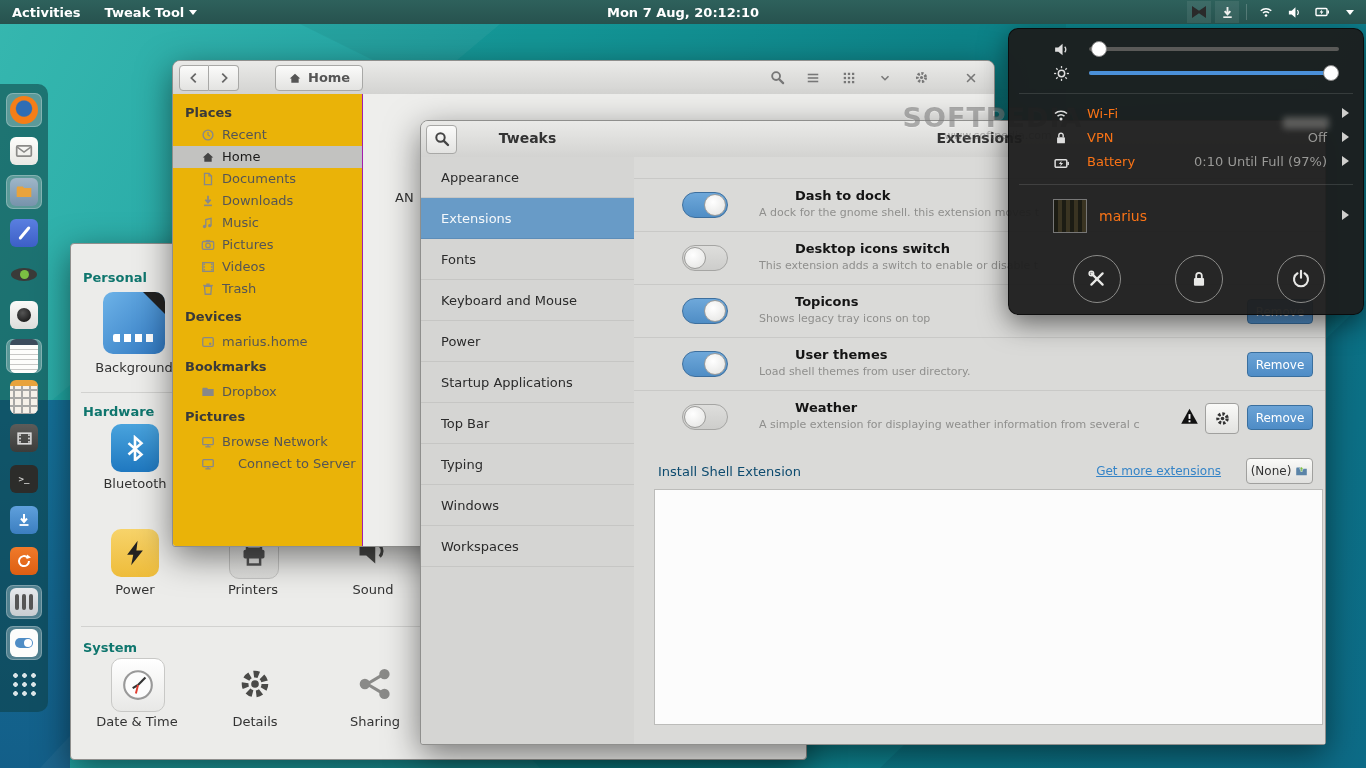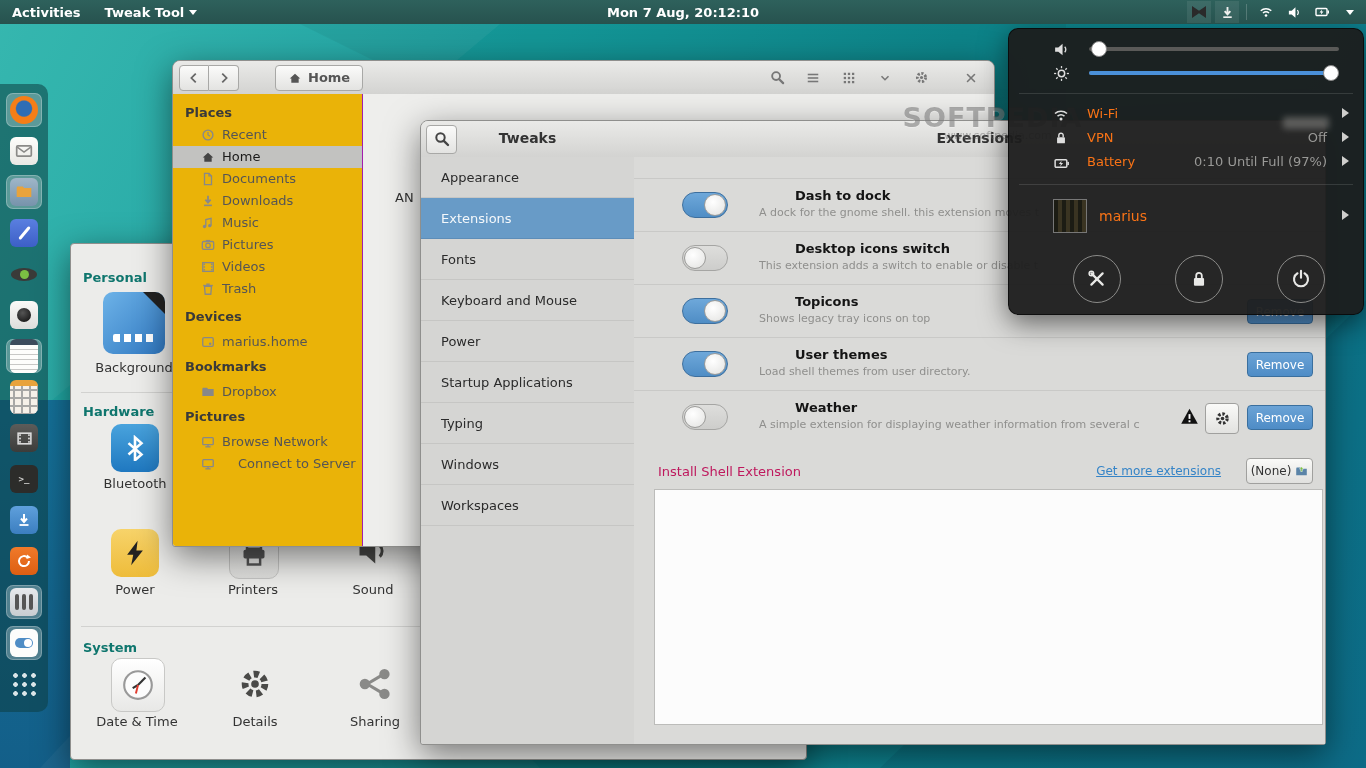--- a/index.html
+++ b/index.html
@@ -56,21 +56,21 @@
   .xdesc.full{right:110px;}
   .tgl{position:absolute;left:48px;top:13px;width:46px;height:26px;border-radius:14px;box-sizing:border-box;}
   .tgl .knob{position:absolute;top:1px;width:22px;height:22px;border-radius:50%;background:radial-gradient(circle at 40% 35%,#ffffff,#e2e2e0);border:1px solid #9c9c9a;box-sizing:border-box;}
   .tgl.on{background:linear-gradient(#6ea8da,#4f8dc5);border:1px solid #3d6f9e;}
   .tgl.on .knob{right:1px;}
   .tgl.off{background:linear-gradient(#dededc,#cdcdcb);border:1px solid #a5a5a3;}
   .tgl.off .knob{left:1px;}
   .rmbtn{position:absolute;right:12px;top:14px;width:66px;height:25px;border-radius:4px;background:linear-gradient(#6ba3d6,#4e8cc6);border:1px solid #3a6f9e;color:#fff;font-size:12px;display:flex;align-items:center;justify-content:center;box-sizing:border-box;}
   .gearbtn{position:absolute;right:86px;top:12px;width:32px;height:29px;border:1px solid #a0a09e;border-radius:4px;background:linear-gradient(#fafaf8,#e2e2e0);display:flex;align-items:center;justify-content:center;color:#333;}
   .warn{position:absolute;right:126px;top:16px;color:#111;}
-  .inst-label{position:absolute;left:24px;top:307px;font-size:13px;color:#be185d;}
+  .inst-label{position:absolute;left:24px;top:307px;font-size:13px;color:#0c4a6e;}
   .inst-link{position:absolute;right:104px;top:307px;font-size:12px;color:#3584c7;text-decoration:underline;}
   .filebtn{position:absolute;right:12px;top:301px;width:67px;height:26px;border:1px solid #a0a09e;border-radius:4px;background:linear-gradient(#fafaf8,#e0e0de);font-size:12px;color:#333;display:flex;align-items:center;justify-content:center;gap:4px;box-sizing:border-box;}
   .instbox{position:absolute;left:20px;right:2px;top:332px;height:236px;background:#fcfcfc;border:1px solid #bcbcba;box-sizing:border-box;}
   
   #sysmenu{left:1008px;top:28px;width:354px;height:285px;background:rgba(28,28,28,.95);border:1px solid rgba(0,0,0,.6);border-radius:10px;z-index:50;color:#e6e6e4;font-size:13px;box-shadow:0 8px 28px rgba(0,0,0,.55);}
   .sm-ico{position:absolute;left:42px;width:20px;display:flex;justify-content:center;color:#dedede;}
   .sm-label{position:absolute;left:78px;color:#f97316;}
   .sm-val{position:absolute;right:36px;color:#999997;}
   .sm-arrow{position:absolute;right:14px;width:0;height:0;border-top:5px solid transparent;border-bottom:5px solid transparent;border-left:7px solid #cfcfcd;}
   .track{position:absolute;left:80px;right:24px;height:4px;border-radius:2px;background:#5a5a58;}
@@ -497,20 +497,21 @@
       <div class="t-title">Tweaks</div>
       <div class="t-panel">Extensions</div>
     </div>
     <div id="tside">
       <div class="trow">Appearance</div>
       <div class="trow sel">Extensions</div>
       <div class="trow">Fonts</div>
       <div class="trow">Keyboard and Mouse</div>
       <div class="trow">Power</div>
       <div class="trow">Startup Applications</div>
+      <div class="trow">Top Bar</div>
       <div class="trow">Typing</div>
       <div class="trow">Windows</div>
       <div class="trow">Workspaces</div>
     </div>
     <div id="tcontent">
 
       <div class="xrow" style="top:21px;">
         <div class="tgl on">
             <div class="knob"></div>
           </div>

